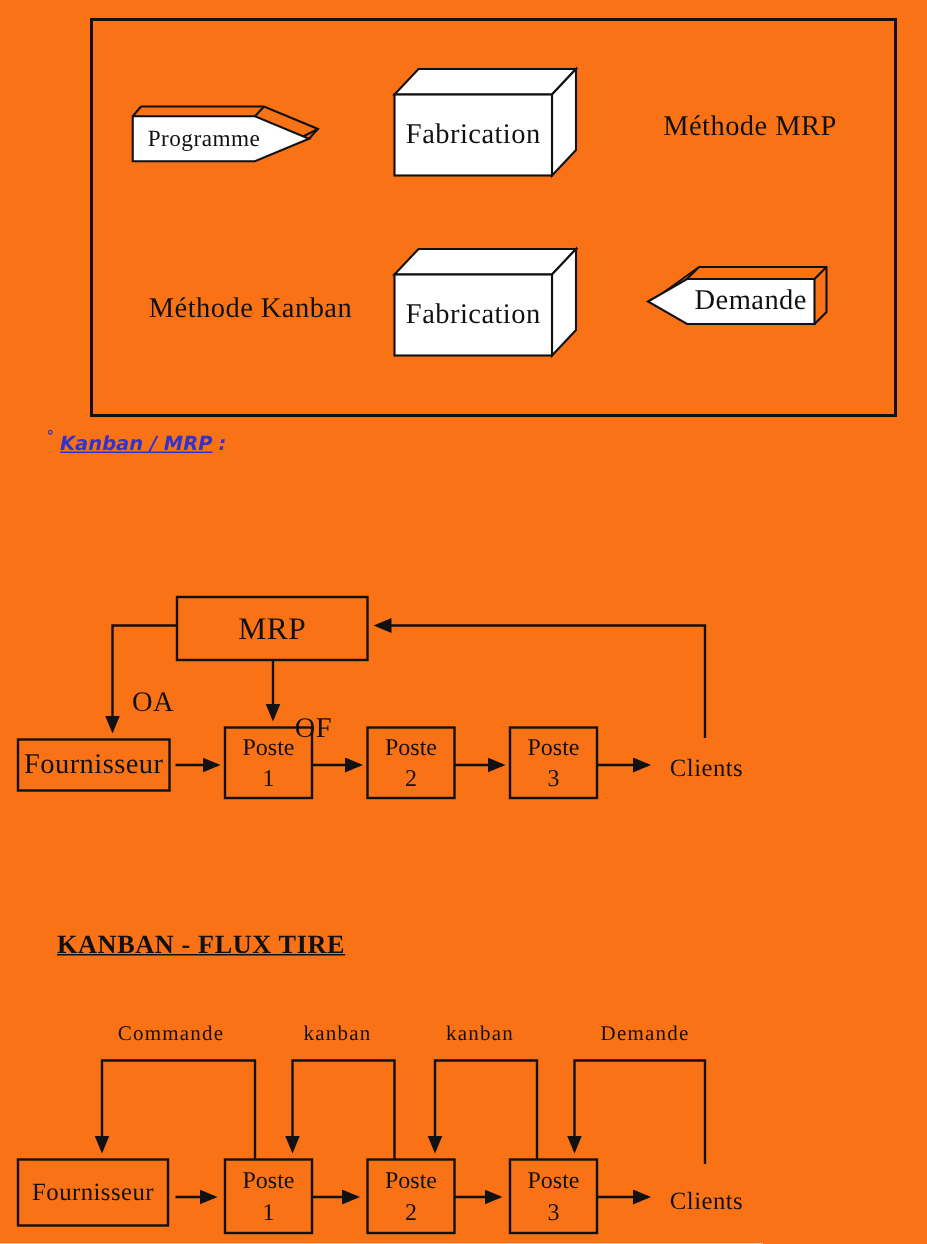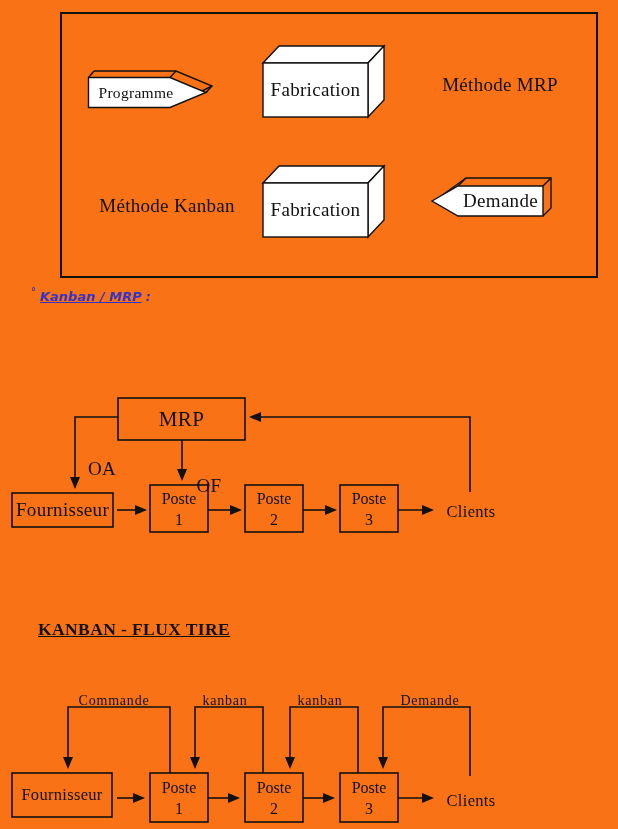--- a/index.html
+++ b/index.html
@@ -12,21 +12,21 @@
     overflow:hidden;
   }
   .art{position:absolute;left:0;top:0;}
   .abs{position:absolute;}
   .ctr{display:flex;align-items:center;justify-content:center;text-align:center;}
   .lbl{font-size:19px;letter-spacing:0.3px;white-space:nowrap;}
   .heading{
     font-size:17.5px;letter-spacing:0.4px;
     text-decoration:underline;white-space:nowrap;
   }
-  .flowlbl{font-size:14px;letter-spacing:0.8px;white-space:nowrap;margin-top:11px;}
+  .flowlbl{font-size:14px;letter-spacing:0.8px;white-space:nowrap;}
   .two-line{flex-direction:column;line-height:21px;font-size:16px;align-items:center;}
   .note-line{
     font-family:"DejaVu Sans","Liberation Sans",sans-serif;
     font-style:italic;font-weight:bold;
     font-size:13px;
     color:var(--link-color,#3333cc);
     white-space:nowrap;
   }
   .note-line .deg{font-size:10px;vertical-align:6px;margin-right:4px;}
   .note-line a{

